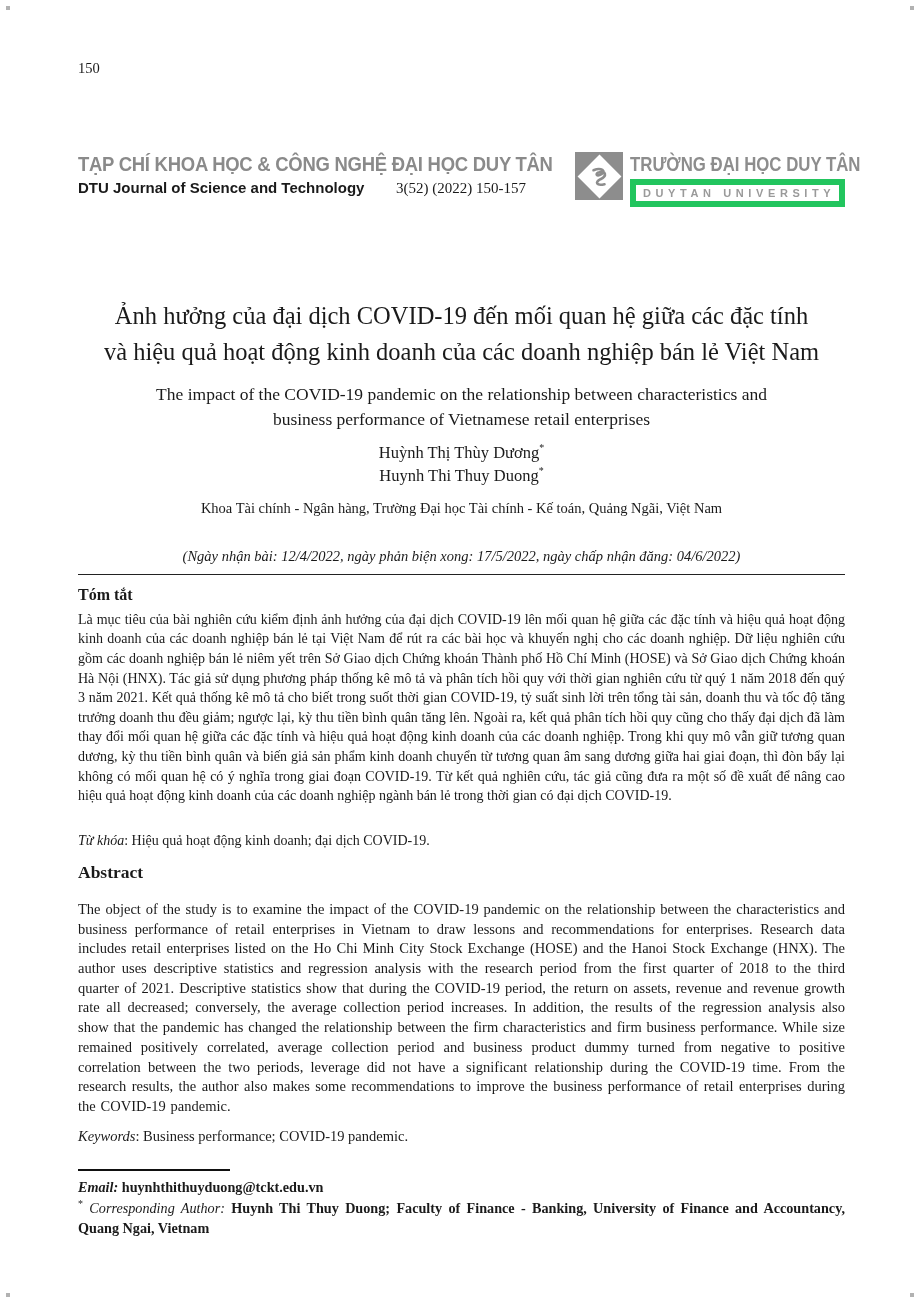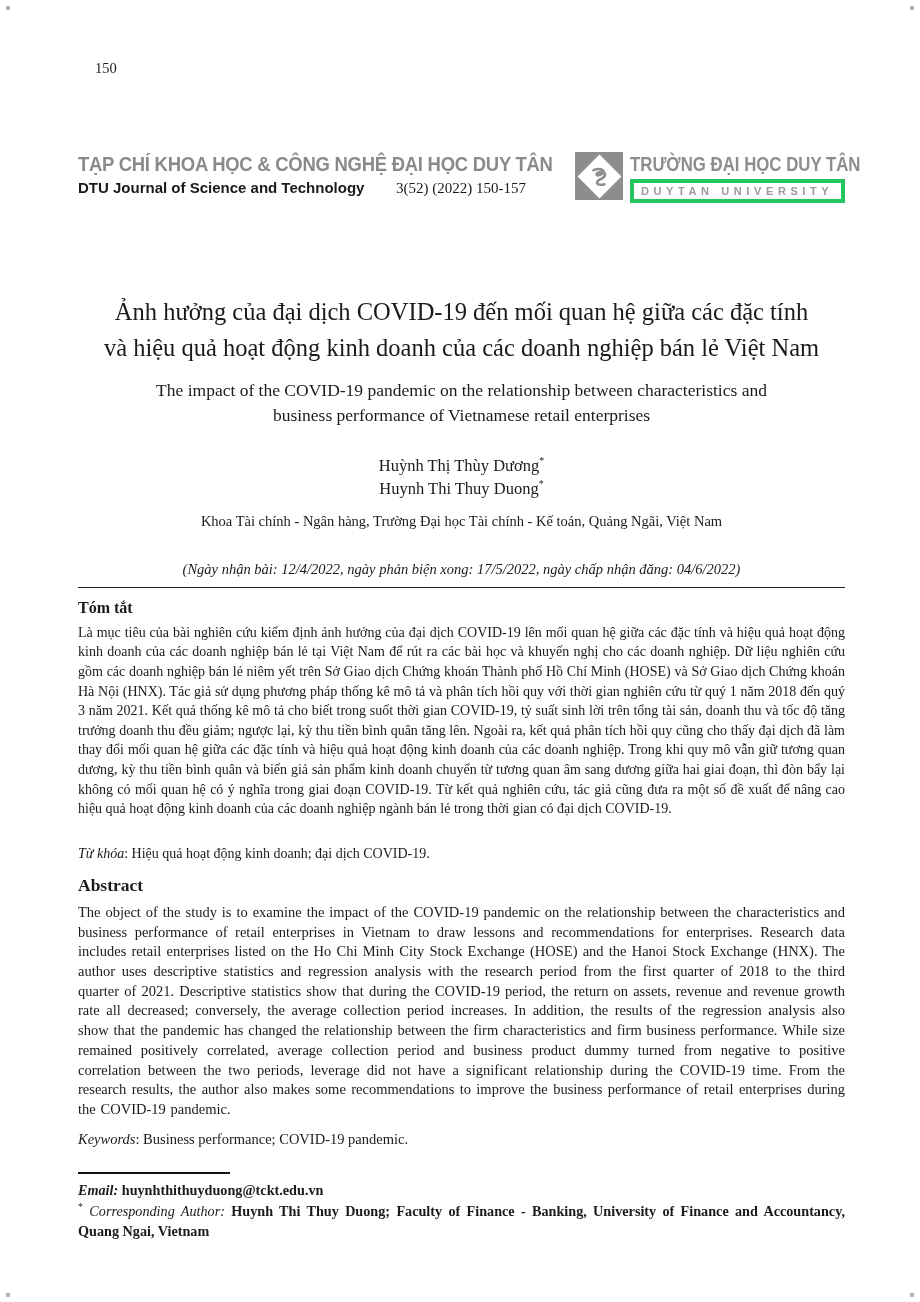--- a/index.html
+++ b/index.html
@@ -4,21 +4,21 @@
 <style>
   html,body{margin:0;padding:0;}
   body{
     width:920px;height:1302px;background:#ffffff;color:#1a1a1a;
     font-family:"Liberation Serif",serif;position:relative;overflow:hidden;
   }
   .page{padding:60px 75px 0 78px;position:relative;}
 
   
   .running-header{position:relative;text-align:center;font-style:italic;font-size:14.5px;height:20px;}
-  .page-num{position:absolute;left:17px;top:0;font-style:normal;font-size:14.5px;}
+  .page-num{position:absolute;left:0;top:0;font-style:normal;font-size:14.5px;}
 
   
   .masthead{margin-top:72px;display:flex;justify-content:space-between;align-items:flex-start;}
   .mh-left{width:448px;}
   .mh-vn{
     color:#8a8a8a;font-family:"Liberation Sans",sans-serif;font-weight:bold;
     font-size:21px;white-space:nowrap;letter-spacing:-0.3px;
     transform:scaleX(0.88);transform-origin:left center;
   }
   .mh-row2{display:flex;justify-content:space-between;align-items:baseline;margin-top:3px;}
@@ -34,40 +34,40 @@
     width:31px;height:31px;background:#ffffff;transform:rotate(45deg);
     display:flex;align-items:center;justify-content:center;
   }
   .logo-diamond svg{transform:rotate(-45deg);}
   .uni-text{width:215px;}
   .uni-name{
     color:#8d8d8d;font-family:"Liberation Sans",sans-serif;font-weight:bold;
     font-size:21px;white-space:nowrap;transform:scaleX(0.80);transform-origin:left center;
   }
   .uni-box{
-    margin-top:3px;border:4px solid #22c55e;color:#9a9a9a;
+    margin-top:3px;border:6px solid #22c55e;color:#9a9a9a;
     font-family:"Liberation Sans",sans-serif;font-weight:bold;font-size:11px;
     letter-spacing:4.6px;padding:2px 0 2px 7px;white-space:nowrap;
   }
 
   
   .title{margin-top:91px;text-align:center;font-size:24.5px;line-height:1.45;}
   .subtitle{margin-top:13px;text-align:center;font-size:17.5px;line-height:1.45;}
-  .authors{margin-top:25px;text-align:center;font-size:16.5px;line-height:1.35;}
+  .authors{margin-top:8px;text-align:center;font-size:16.5px;line-height:1.35;}
   .authors sup{font-size:10px;}
   .affil{margin-top:13px;text-align:center;font-size:14.5px;line-height:1.35;}
   .dates{margin-top:29px;text-align:center;font-style:italic;font-size:14.5px;}
   .rule{border:none;border-top:1.7px solid #222222;margin:9px 0 0 0;}
 
   
   .sec-h-vn{font-weight:bold;font-size:16px;margin-top:11px;}
   .para-vn{text-align:justify;font-size:14px;line-height:1.40;margin-top:6px;}
   .kw-vn{margin-top:27px;font-size:14px;}
   .sec-h-en{font-weight:bold;font-size:17.5px;margin-top:13px;}
-  .para-en{text-align:justify;font-size:14.5px;line-height:1.36;margin-top:7px;word-spacing:1.2px;}
+  .para-en{text-align:justify;font-size:14.5px;line-height:1.36;margin-top:17px;word-spacing:1.2px;}
   .kw-en{margin-top:11px;font-size:14.5px;}
   .kw-label{font-style:italic;}
 
   
   .foot-rule{width:152px;border:none;border-top:2px solid #111111;margin:24px 0 0 0;}
   .footnote{margin-top:7px;font-size:14.2px;line-height:1.38;text-align:justify;}
   .footnote sup{font-size:10px;}
   .fn-label{font-style:italic;}
   .fn-strong{font-weight:bold;}
   .fn-email-label{font-style:italic;font-weight:bold;}

